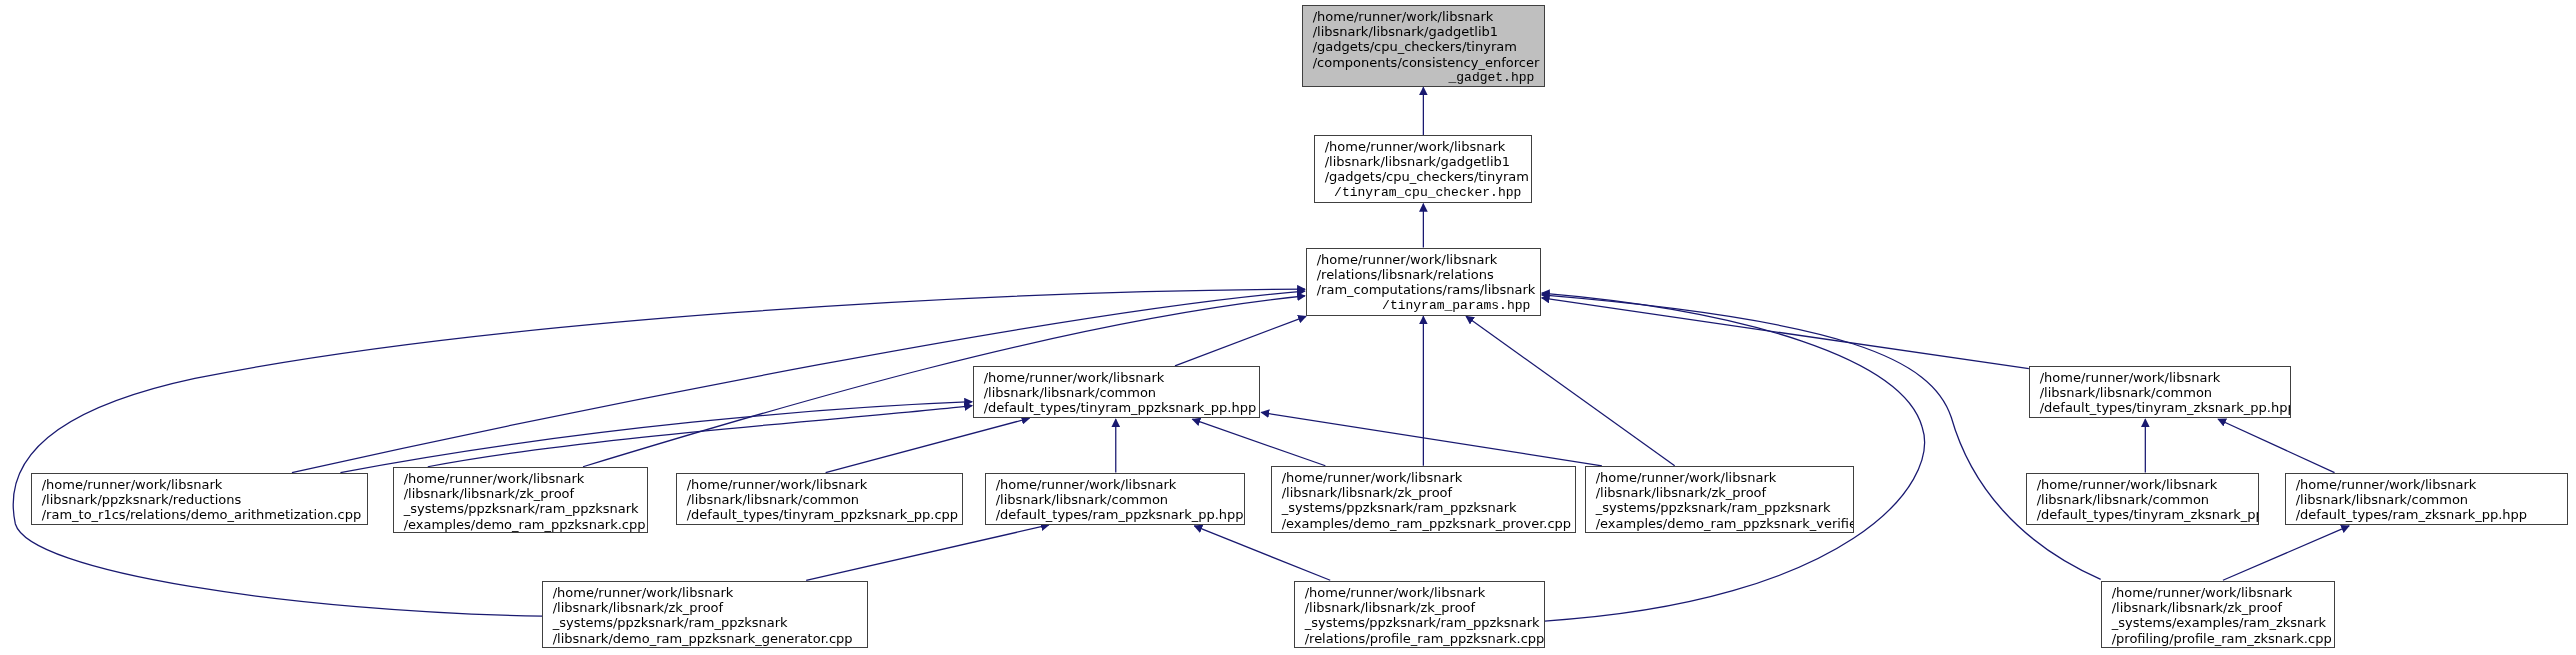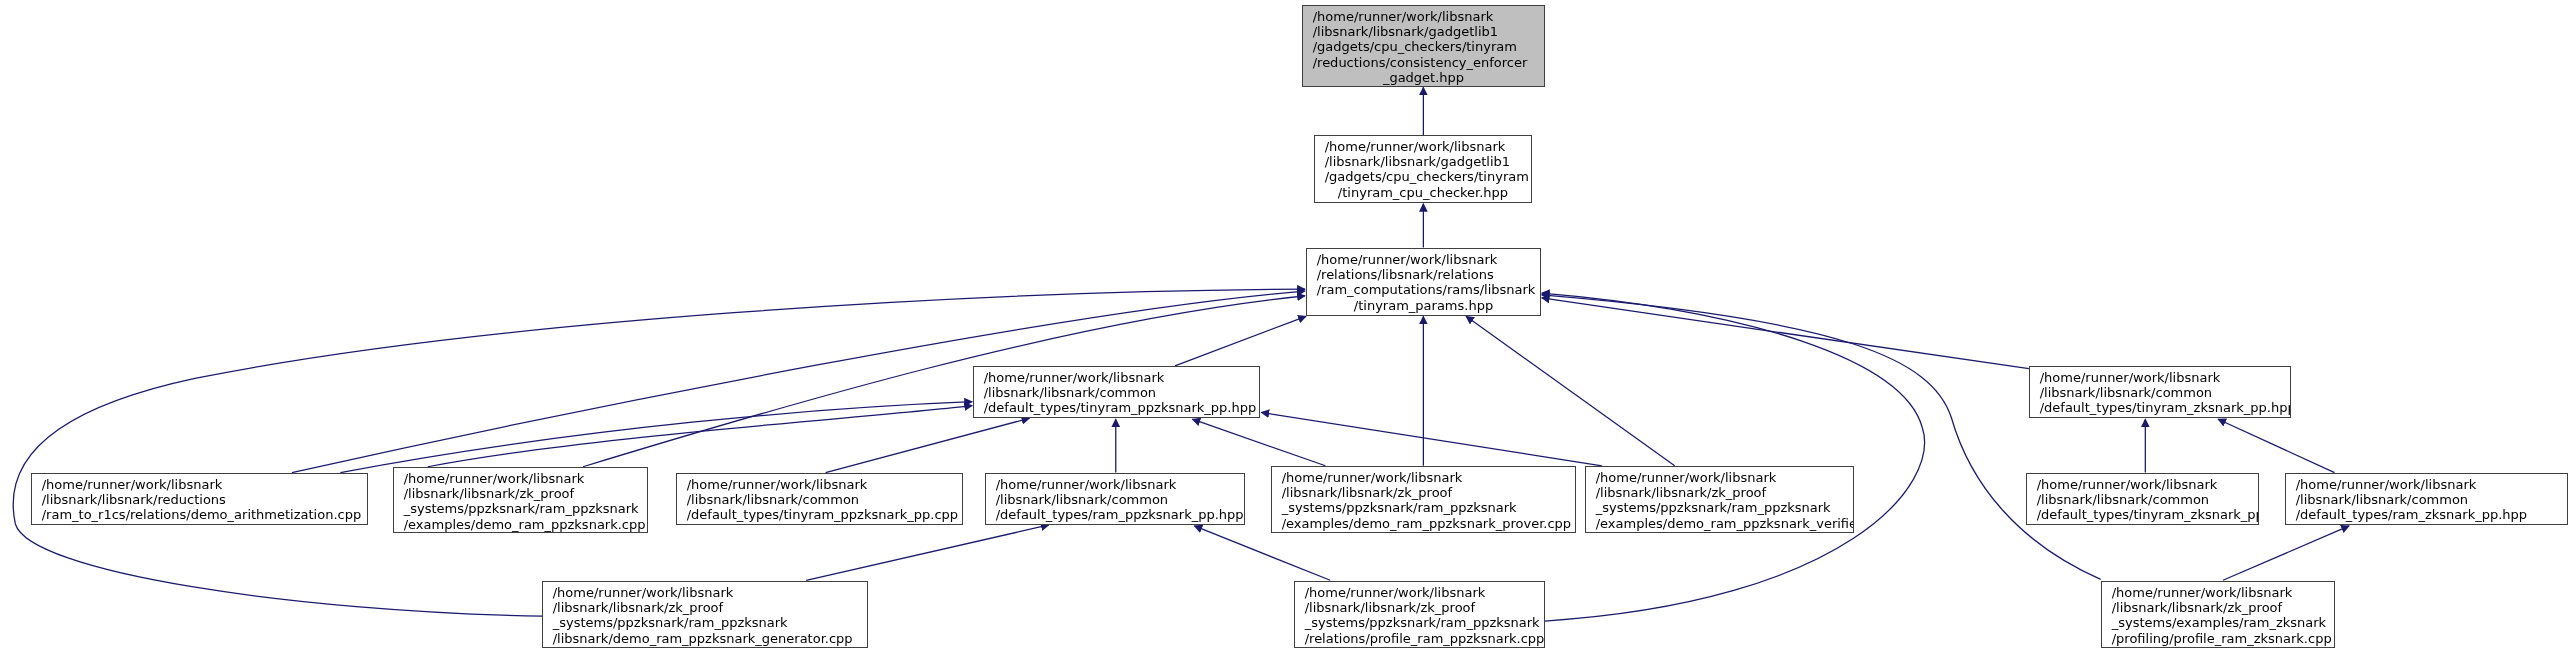--- a/index.html
+++ b/index.html
@@ -6,21 +6,21 @@
   #canvas { position: relative; width: 2576px; height: 655px; overflow: hidden; background: #ffffff; }
   svg#edges { position: absolute; left: 0; top: 0; width: 2576px; height: 655px; }
   .node {
     position: absolute; box-sizing: border-box;
     border: 1.5px solid #404040; background: #ffffff;
     font-family: "DejaVu Sans", sans-serif; font-size: 13px; line-height: 15.3px;
     color: #000000; padding: 2.9px 9.7px 0 9.7px; white-space: pre; overflow: hidden;
   }
   .node.root { background: #bfbfbf; }
   .node .line { display: block; }
-  .node .line.center { text-align: center; }
+  .node .line.center { text-align: right; font-family: Liberation Mono, monospace; }
 </style>
 </head>
 <body>
 
 <div id="canvas">
   <svg id="edges" xmlns="http://www.w3.org/2000/svg" viewBox="0 0 2653 675" width="2576" height="655">
     <defs>
       <marker id="arrow" viewBox="0 0 10 10" refX="9" refY="5" markerWidth="9" markerHeight="9" orient="auto-start-reverse" markerUnits="userSpaceOnUse">
         <path d="M0,0 L10,5 L0,10 z" fill="#191970"></path>
       </marker>
@@ -44,26 +44,26 @@
         <path d="M1365,480 L1228,432" fill="none" stroke="#191970" stroke-width="1.3" marker-end="url(#arrow)"></path>
         <path d="M1650,480 L1299,425" fill="none" stroke="#191970" stroke-width="1.3" marker-end="url(#arrow)"></path>
         <path d="M830,598 L1080,541" fill="none" stroke="#191970" stroke-width="1.3" marker-end="url(#arrow)"></path>
         <path d="M1370,598 L1230,542" fill="none" stroke="#191970" stroke-width="1.3" marker-end="url(#arrow)"></path>
         <path d="M2210,487 L2210,432" fill="none" stroke="#191970" stroke-width="1.3" marker-end="url(#arrow)"></path>
         <path d="M2405,487 L2285,432" fill="none" stroke="#191970" stroke-width="1.3" marker-end="url(#arrow)"></path>
         <path d="M2290,598 L2420,542" fill="none" stroke="#191970" stroke-width="1.3" marker-end="url(#arrow)"></path>
       </g>
   </svg>
 
-  <div class="node root" id="n0" style="left:1302px;top:4.9px;width:243px;height:82px;"><span class="line">/home/runner/work/libsnark</span><span class="line">/libsnark/libsnark/gadgetlib1</span><span class="line">/gadgets/cpu_checkers/tinyram</span><span class="line">/reductions/consistency_enforcer</span><span class="line center">_gadget.hpp</span></div>
+  <div class="node root" id="n0" style="left:1302px;top:4.9px;width:243px;height:82px;"><span class="line">/home/runner/work/libsnark</span><span class="line">/libsnark/libsnark/gadgetlib1</span><span class="line">/gadgets/cpu_checkers/tinyram</span><span class="line">/components/consistency_enforcer</span><span class="line center">_gadget.hpp</span></div>
   <div class="node" id="n1" style="left:1314px;top:135px;width:218px;height:68px;"><span class="line">/home/runner/work/libsnark</span><span class="line">/libsnark/libsnark/gadgetlib1</span><span class="line">/gadgets/cpu_checkers/tinyram</span><span class="line center">/tinyram_cpu_checker.hpp</span></div>
   <div class="node" id="n2" style="left:1306px;top:248px;width:235px;height:68px;"><span class="line">/home/runner/work/libsnark</span><span class="line">/relations/libsnark/relations</span><span class="line">/ram_computations/rams/libsnark</span><span class="line center">/tinyram_params.hpp</span></div>
   <div class="node" id="n3" style="left:973px;top:366px;width:287px;height:52px;"><span class="line">/home/runner/work/libsnark</span><span class="line">/libsnark/libsnark/common</span><span class="line">/default_types/tinyram_ppzksnark_pp.hpp</span></div>
   <div class="node" id="n4" style="left:2029px;top:366px;width:262px;height:52px;"><span class="line">/home/runner/work/libsnark</span><span class="line">/libsnark/libsnark/common</span><span class="line">/default_types/tinyram_zksnark_pp.hpp</span></div>
-  <div class="node" id="n5" style="left:31px;top:473px;width:337px;height:52px;"><span class="line">/home/runner/work/libsnark</span><span class="line">/libsnark/libsnark/reductions</span><span class="line">/ram_to_r1cs/relations/demo_arithmetization.cpp</span></div>
+  <div class="node" id="n5" style="left:31px;top:473px;width:337px;height:52px;"><span class="line">/home/runner/work/libsnark</span><span class="line">/libsnark/ppzksnark/reductions</span><span class="line">/ram_to_r1cs/relations/demo_arithmetization.cpp</span></div>
   <div class="node" id="n6" style="left:393px;top:467px;width:255px;height:66px;"><span class="line">/home/runner/work/libsnark</span><span class="line">/libsnark/libsnark/zk_proof</span><span class="line">_systems/ppzksnark/ram_ppzksnark</span><span class="line">/examples/demo_ram_ppzksnark.cpp</span></div>
   <div class="node" id="n7" style="left:676px;top:473px;width:287px;height:52px;"><span class="line">/home/runner/work/libsnark</span><span class="line">/libsnark/libsnark/common</span><span class="line">/default_types/tinyram_ppzksnark_pp.cpp</span></div>
   <div class="node" id="n8" style="left:985px;top:473px;width:260px;height:52px;"><span class="line">/home/runner/work/libsnark</span><span class="line">/libsnark/libsnark/common</span><span class="line">/default_types/ram_ppzksnark_pp.hpp</span></div>
   <div class="node" id="n9" style="left:1271px;top:466px;width:305px;height:67px;"><span class="line">/home/runner/work/libsnark</span><span class="line">/libsnark/libsnark/zk_proof</span><span class="line">_systems/ppzksnark/ram_ppzksnark</span><span class="line">/examples/demo_ram_ppzksnark_prover.cpp</span></div>
   <div class="node" id="n10" style="left:1585px;top:466px;width:269px;height:67px;"><span class="line">/home/runner/work/libsnark</span><span class="line">/libsnark/libsnark/zk_proof</span><span class="line">_systems/ppzksnark/ram_ppzksnark</span><span class="line">/examples/demo_ram_ppzksnark_verifier.cpp</span></div>
   <div class="node" id="n11" style="left:2026px;top:473px;width:233px;height:52px;"><span class="line">/home/runner/work/libsnark</span><span class="line">/libsnark/libsnark/common</span><span class="line">/default_types/tinyram_zksnark_pp.cpp</span></div>
   <div class="node" id="n12" style="left:2285px;top:473px;width:283px;height:52px;"><span class="line">/home/runner/work/libsnark</span><span class="line">/libsnark/libsnark/common</span><span class="line">/default_types/ram_zksnark_pp.hpp</span></div>
   <div class="node" id="n13" style="left:542px;top:581px;width:326px;height:67px;"><span class="line">/home/runner/work/libsnark</span><span class="line">/libsnark/libsnark/zk_proof</span><span class="line">_systems/ppzksnark/ram_ppzksnark</span><span class="line">/libsnark/demo_ram_ppzksnark_generator.cpp</span></div>
   <div class="node" id="n14" style="left:1294px;top:581px;width:251px;height:67px;"><span class="line">/home/runner/work/libsnark</span><span class="line">/libsnark/libsnark/zk_proof</span><span class="line">_systems/ppzksnark/ram_ppzksnark</span><span class="line">/relations/profile_ram_ppzksnark.cpp</span></div>
   <div class="node" id="n15" style="left:2101px;top:581px;width:234px;height:67px;"><span class="line">/home/runner/work/libsnark</span><span class="line">/libsnark/libsnark/zk_proof</span><span class="line">_systems/examples/ram_zksnark</span><span class="line">/profiling/profile_ram_zksnark.cpp</span></div>

